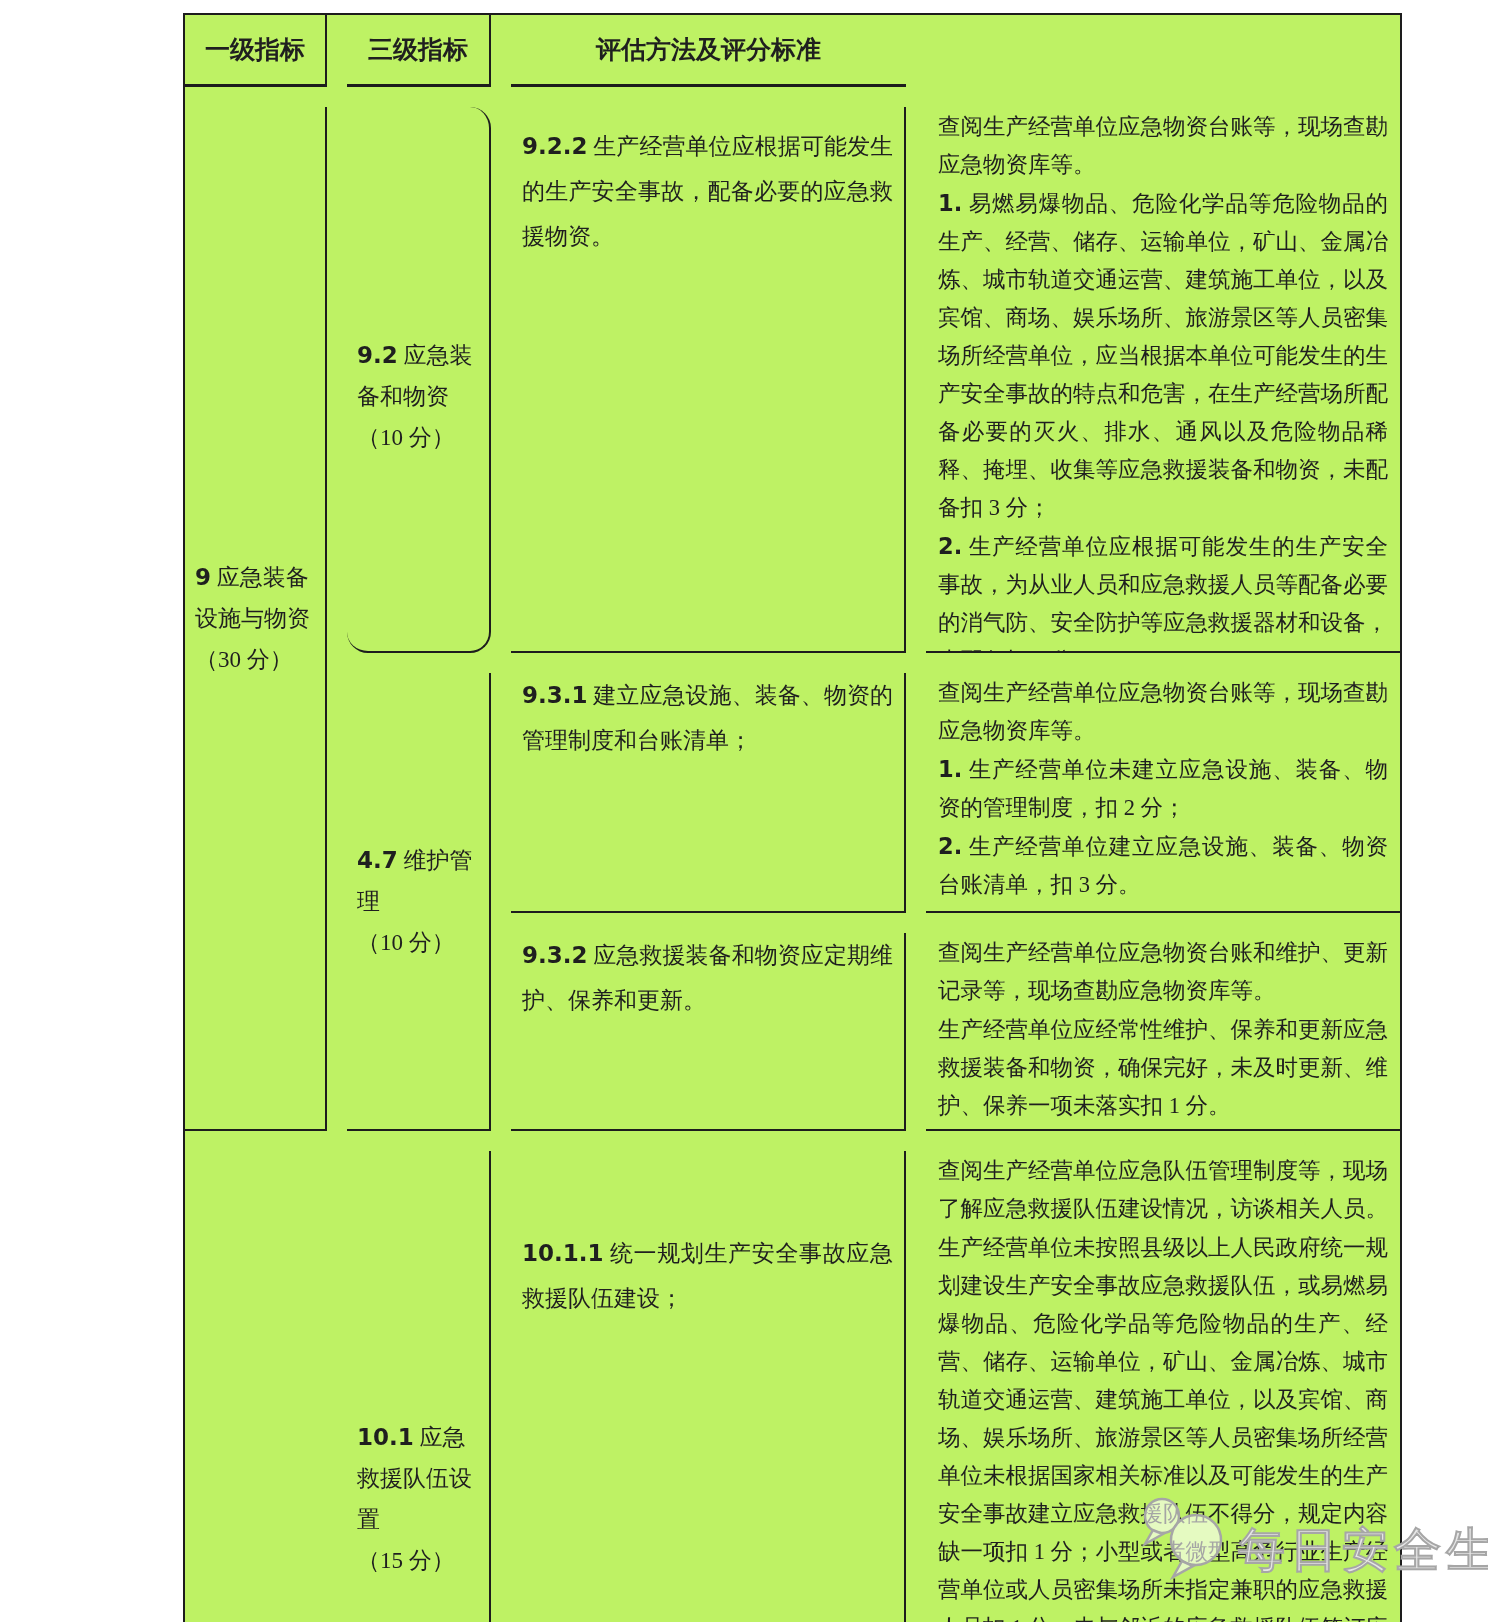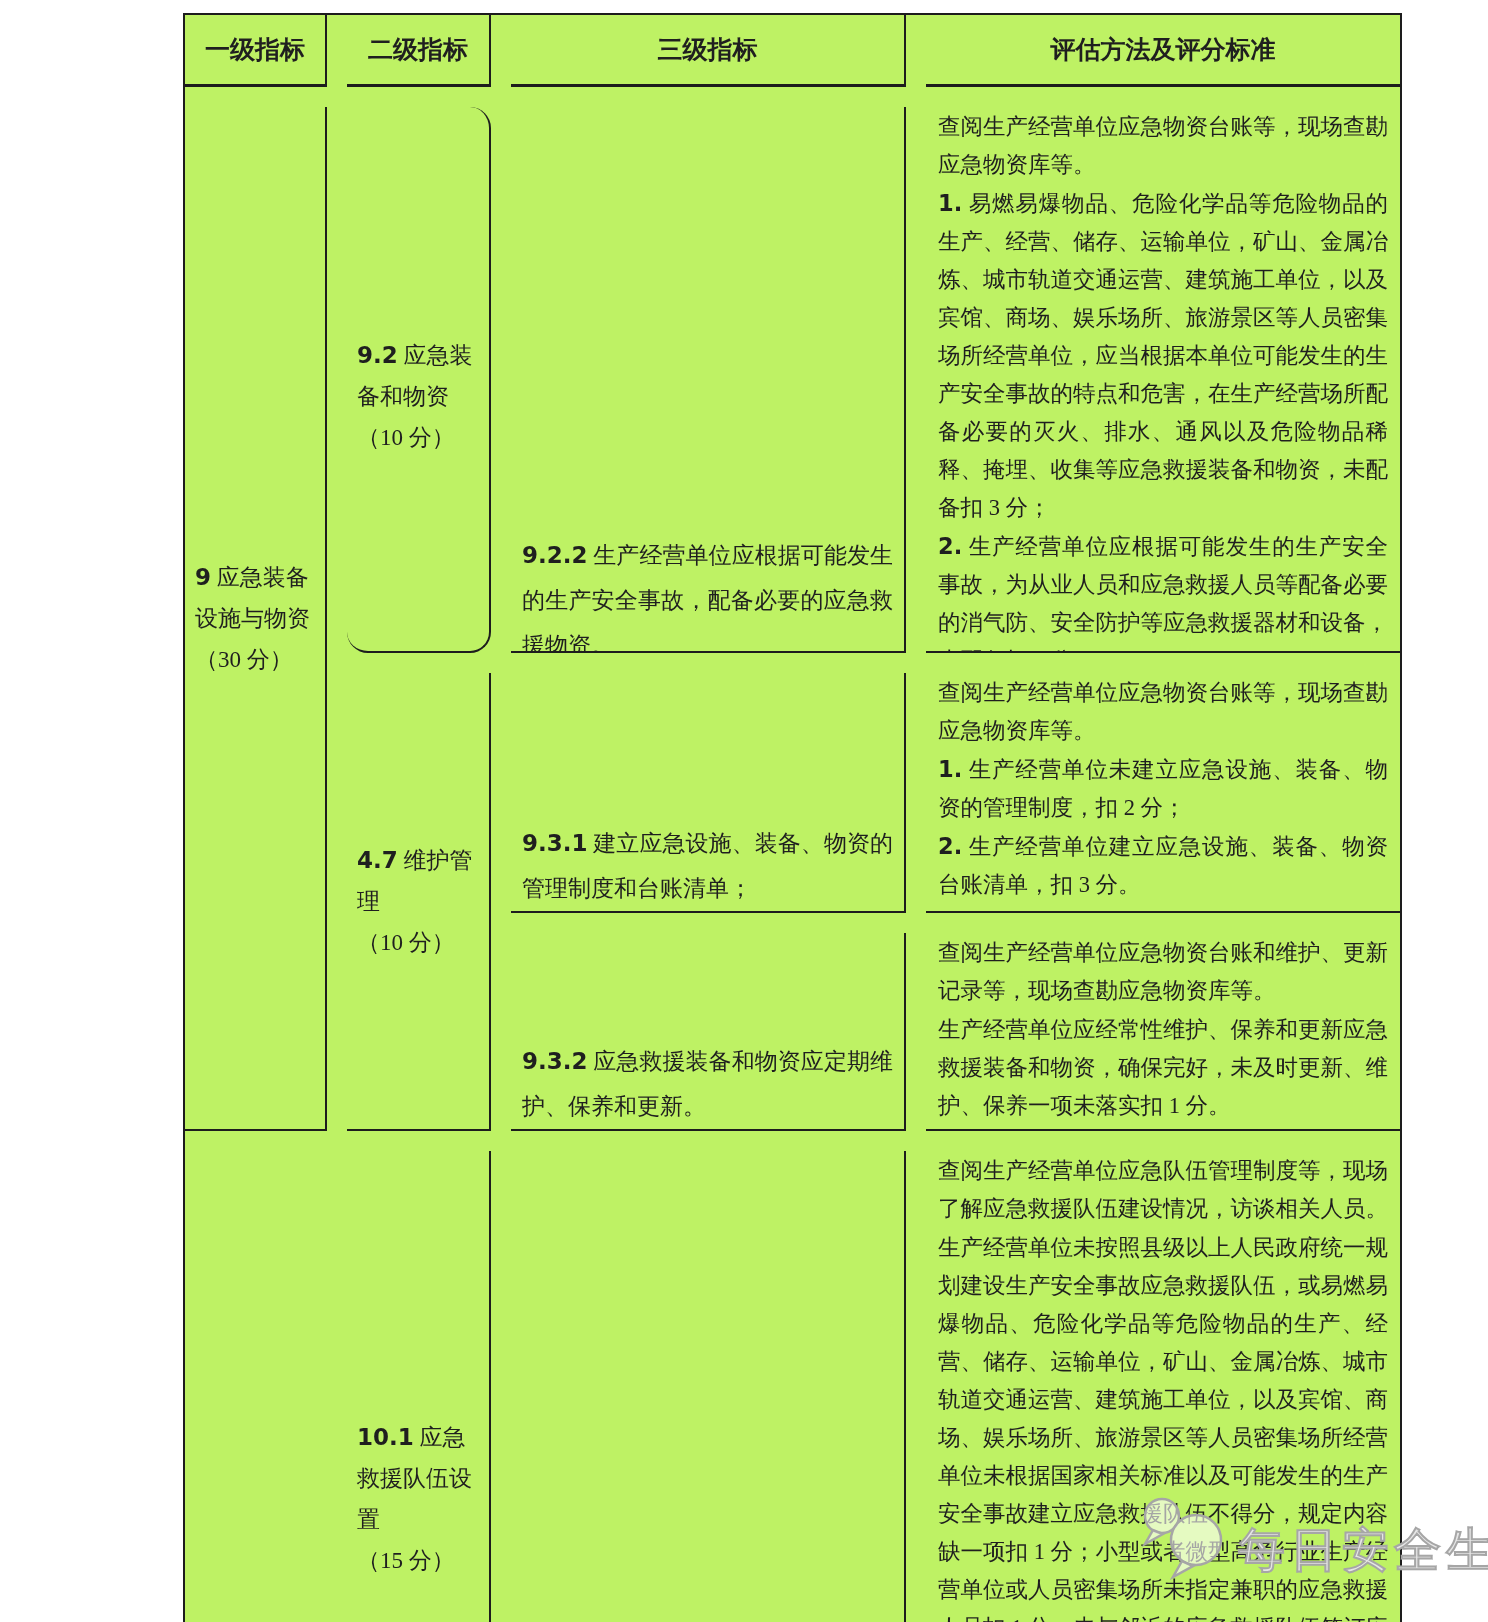--- a/index.html
+++ b/index.html
@@ -41,21 +41,21 @@
   
   .ind {
     display:flex; align-items:center;
     padding:4px 10px;
     font-size:23px; line-height:41px;
   }
   .ind .txt { width:100%; white-space:pre-line; text-align:left; }
 
   
   .ind3 {
-    display:flex; align-items:flex-end;
+    display:flex; align-items:flex-start;
     padding:0 11px;
     font-size:23px; line-height:45px;
   }
   .ind3 .txt { width:100%; text-align:justify; }
 
   
   .method {
     padding:0 12px 0 12px;
     font-size:22.5px; line-height:38px;
     text-align:justify;
@@ -101,23 +101,20 @@
     white-space:nowrap;
   }
 </style>
 </head>
 <body>
 
 <div class="tbl">
 
   <div class="cell hdr">
     <span class="txt">一级指标</span>
-  </div>
-  <div class="cell hdr">
-    <span class="txt">二级指标</span>
   </div>
   <div class="cell hdr">
     <span class="txt">三级指标</span>
   </div>
   <div class="cell hdr last-col">
     <span class="txt">评估方法及评分标准</span>
   </div>
 
   <div class="cell ind c1r2">
     <div class="txt"><span class="pnum">9</span><span> 应急装备

